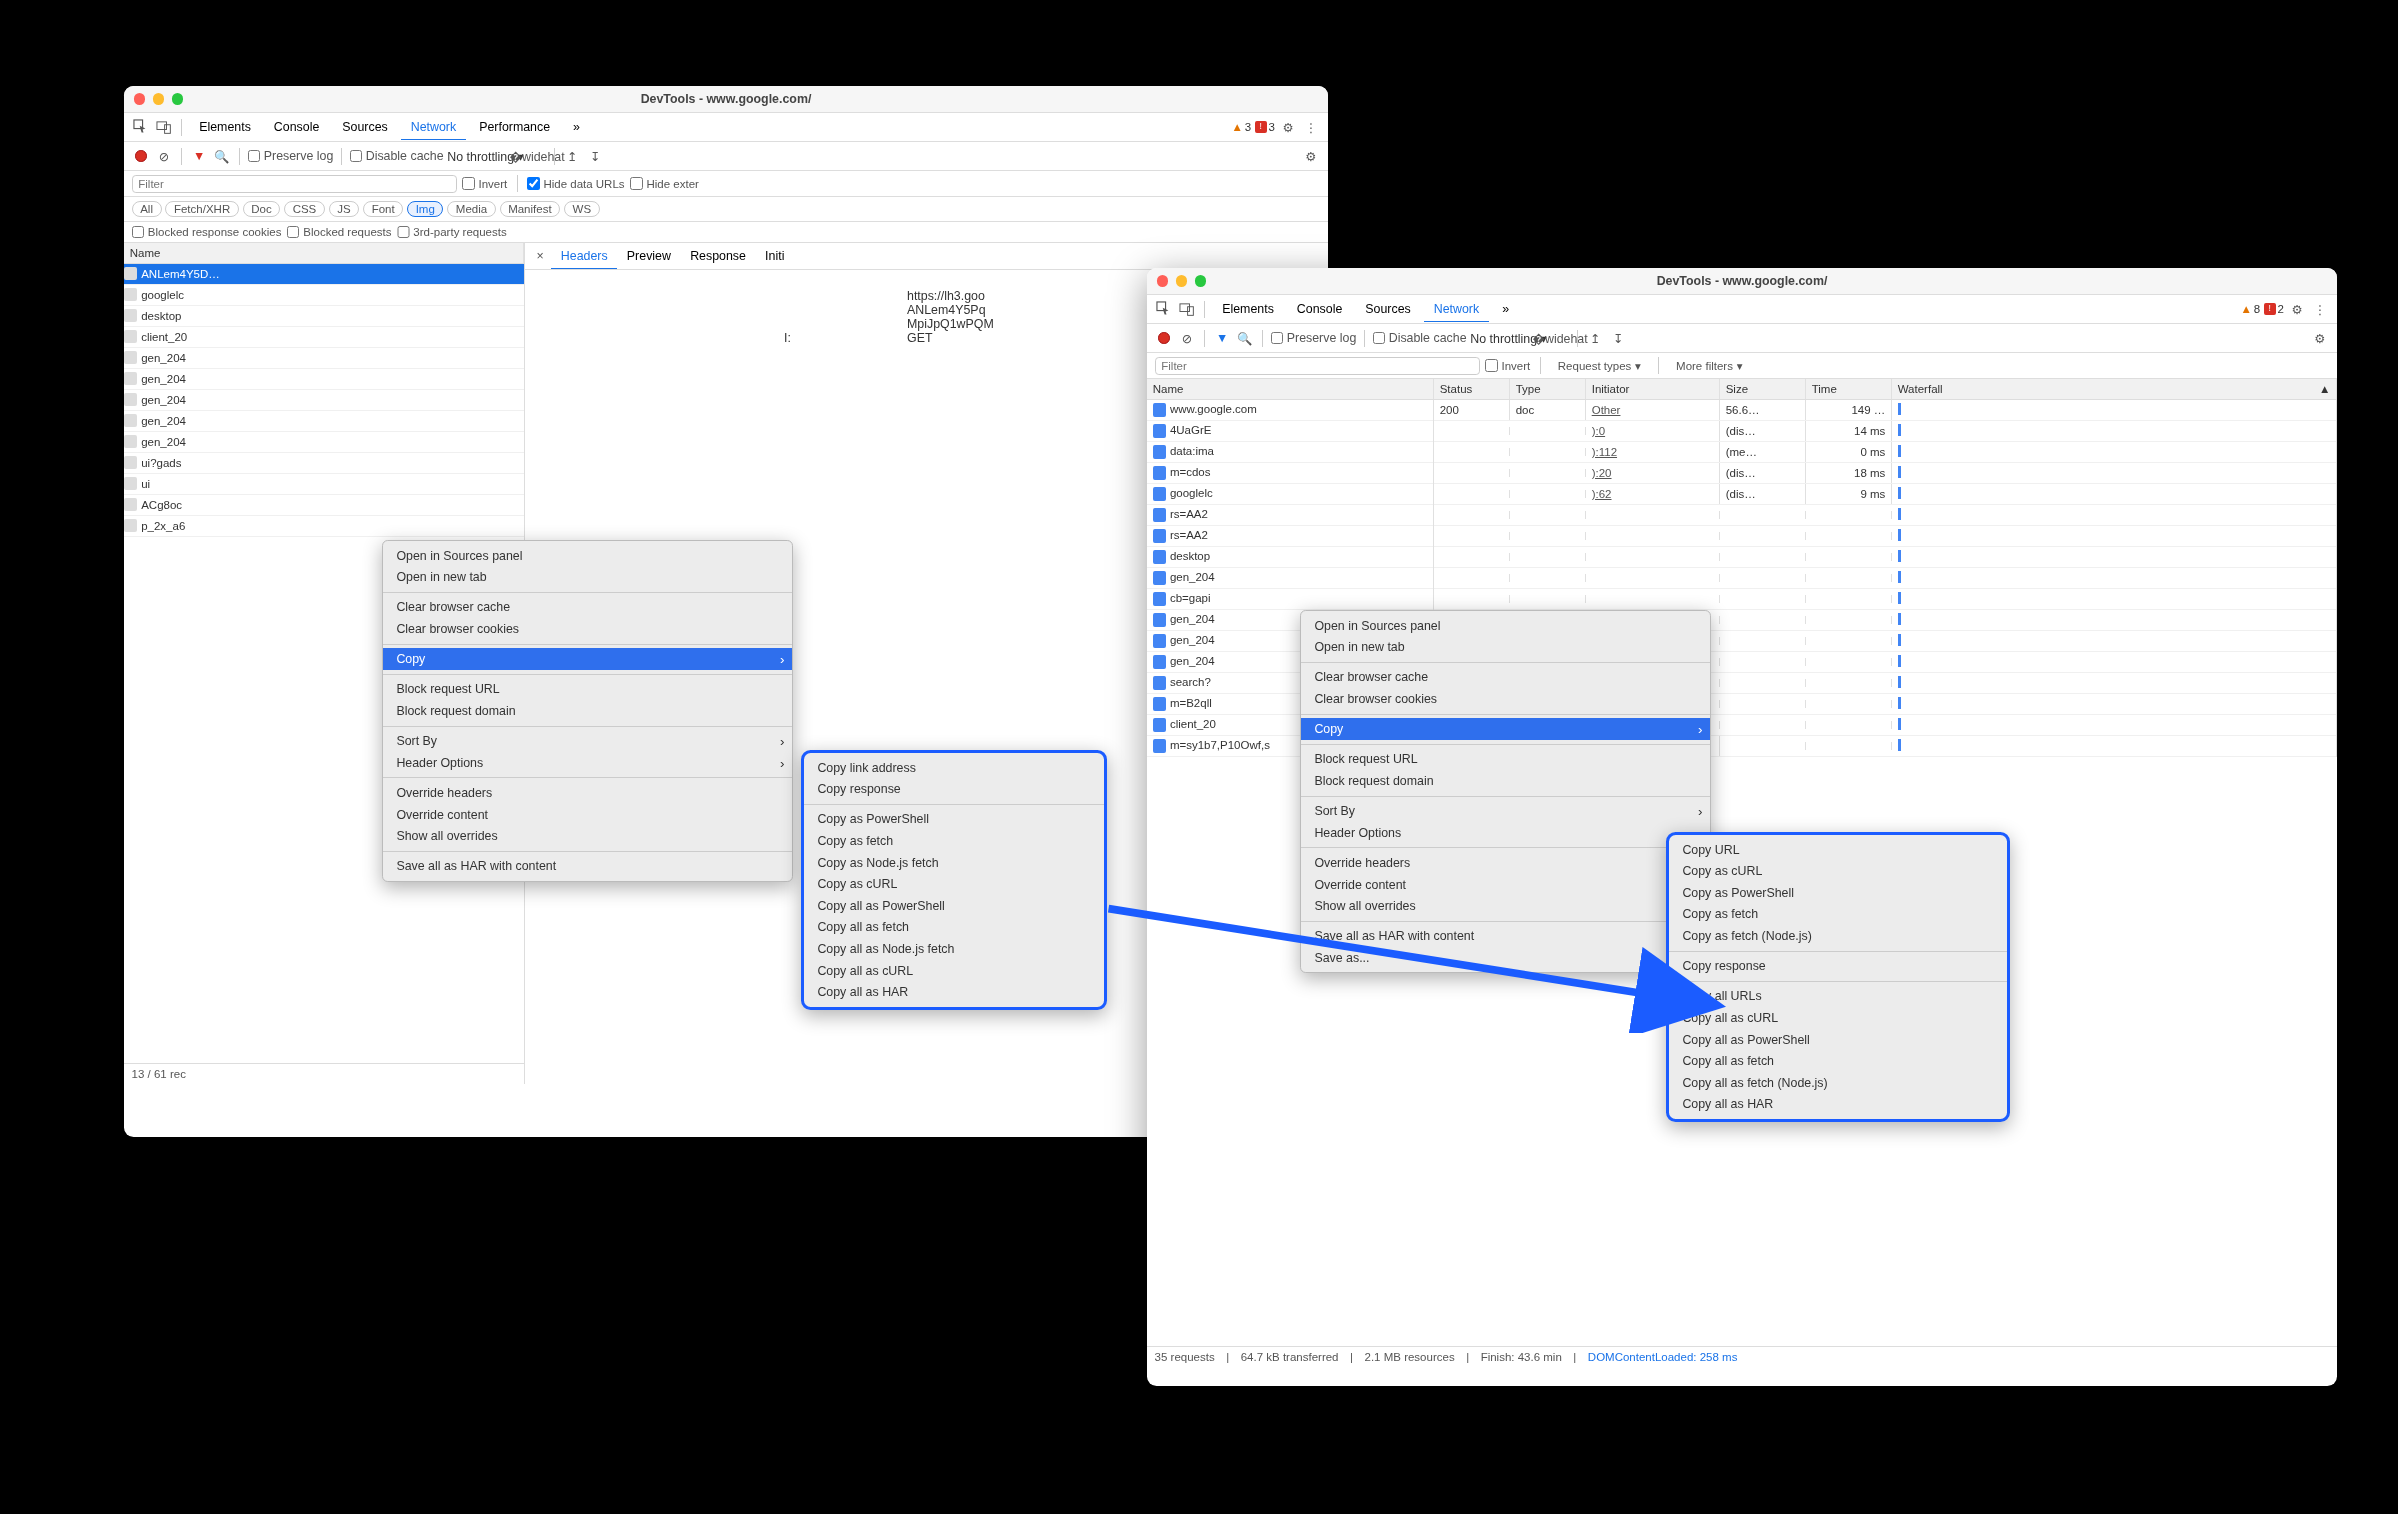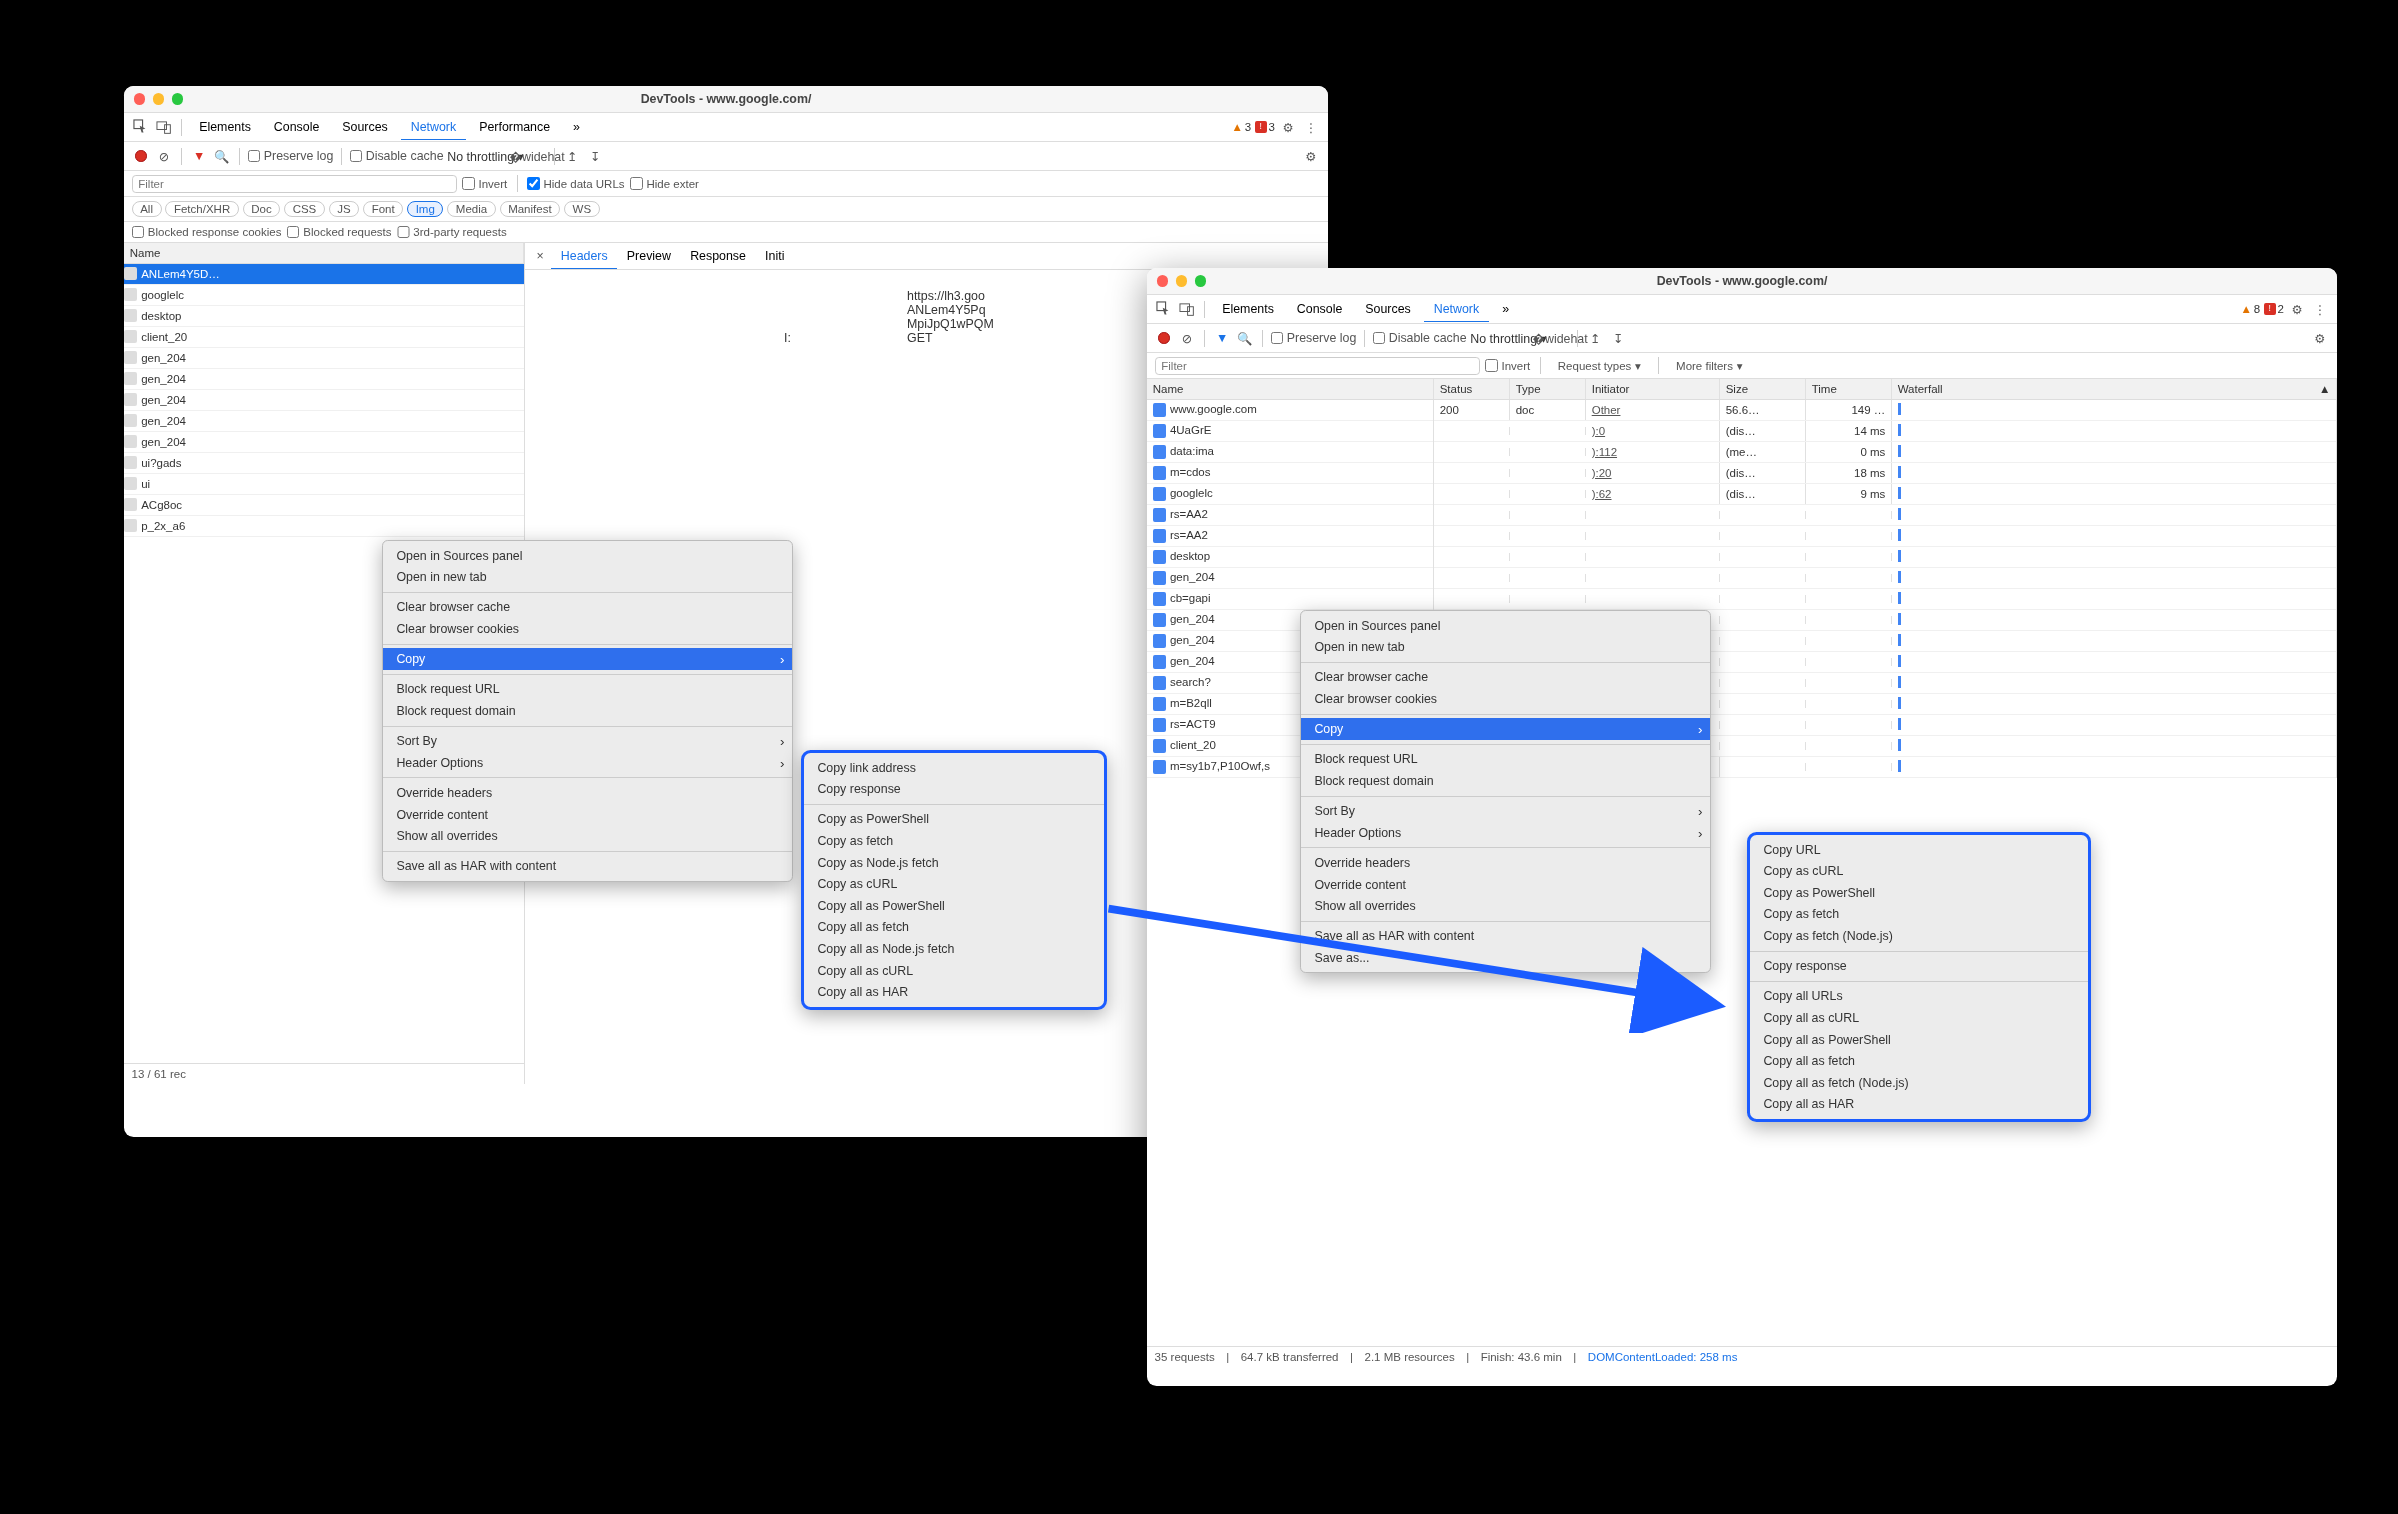--- a/index.html
+++ b/index.html
@@ -703,29 +703,20 @@
       <div class="row">
         <div class="td" style="width:287px"><span class="file-icon fi-doc"></span>m=B2qll</div>
         <div class="td" style="width:76px"></div>
         <div class="td" style="width:76px"></div>
         <div class="td" style="width:134px; text-decoration:underline; color:#555"></div>
         <div class="td" style="width:86px"></div>
         <div class="td" style="width:86px; text-align:right"></div>
         <div class="td" style="flex:1"><span style="display:inline-block;width:3.8px;height:11.5px;background:#4285f4"></span></div>
       </div>
       <div class="row">
-        <div class="td" style="width:287px"><span class="file-icon fi-doc"></span>rs=ACT9</div>
-        <div class="td" style="width:76px"></div>
-        <div class="td" style="width:76px"></div>
-        <div class="td" style="width:134px; text-decoration:underline; color:#555"></div>
-        <div class="td" style="width:86px"></div>
-        <div class="td" style="width:86px; text-align:right"></div>
-        <div class="td" style="flex:1"><span style="display:inline-block;width:3.8px;height:11.5px;background:#4285f4"></span></div>
-      </div>
-      <div class="row">
         <div class="td" style="width:287px"><span class="file-icon fi-doc"></span>client_20</div>
         <div class="td" style="width:76px"></div>
         <div class="td" style="width:76px"></div>
         <div class="td" style="width:134px; text-decoration:underline; color:#555"></div>
         <div class="td" style="width:86px"></div>
         <div class="td" style="width:86px; text-align:right"></div>
         <div class="td" style="flex:1"><span style="display:inline-block;width:3.8px;height:11.5px;background:#4285f4"></span></div>
       </div>
       <div class="row">
         <div class="td" style="width:287px"><span class="file-icon fi-doc"></span>m=sy1b7,P10Owf,s</div>
@@ -767,21 +758,21 @@
   <div class="ctx-item has-sub">Header Options</div>
   <div class="ctx-sep"></div>
   <div class="ctx-item">Override headers</div>
   <div class="ctx-item">Override content</div>
   <div class="ctx-item">Show all overrides</div>
   <div class="ctx-sep"></div>
   <div class="ctx-item">Save all as HAR with content</div>
   <div class="ctx-item">Save as...</div>
 </div>
 
-<div class="ctx-menu submenu-box" style="left:1747px; top:832px; width:344px;">
+<div class="ctx-menu submenu-box" style="left:1666px; top:832px; width:344px;">
   <div class="ctx-item">Copy URL</div>
   <div class="ctx-item">Copy as cURL</div>
   <div class="ctx-item">Copy as PowerShell</div>
   <div class="ctx-item">Copy as fetch</div>
   <div class="ctx-item">Copy as fetch (Node.js)</div>
   <div class="ctx-sep"></div>
   <div class="ctx-item">Copy response</div>
   <div class="ctx-sep"></div>
   <div class="ctx-item">Copy all URLs</div>
   <div class="ctx-item">Copy all as cURL</div>

